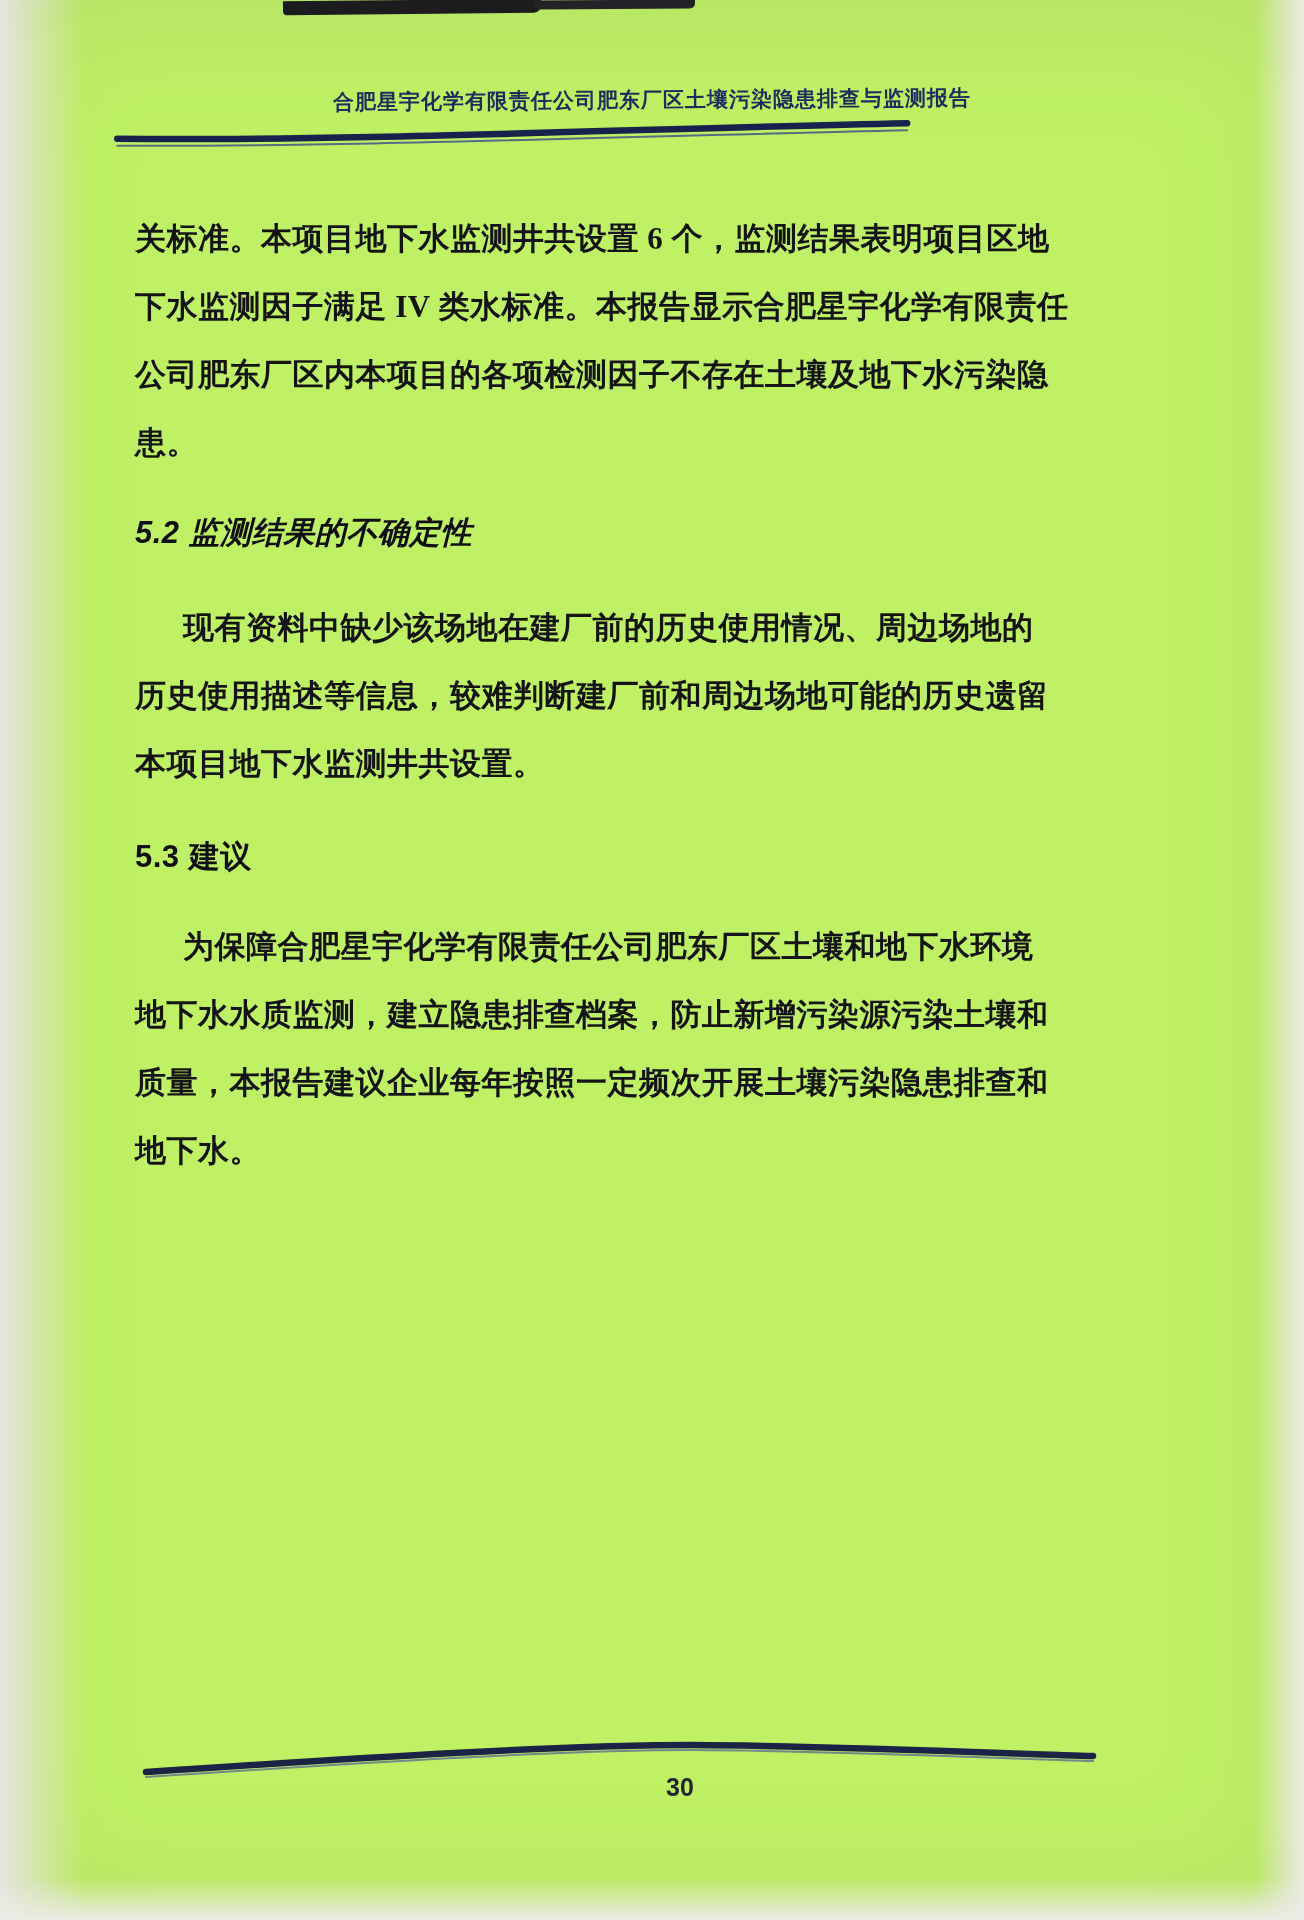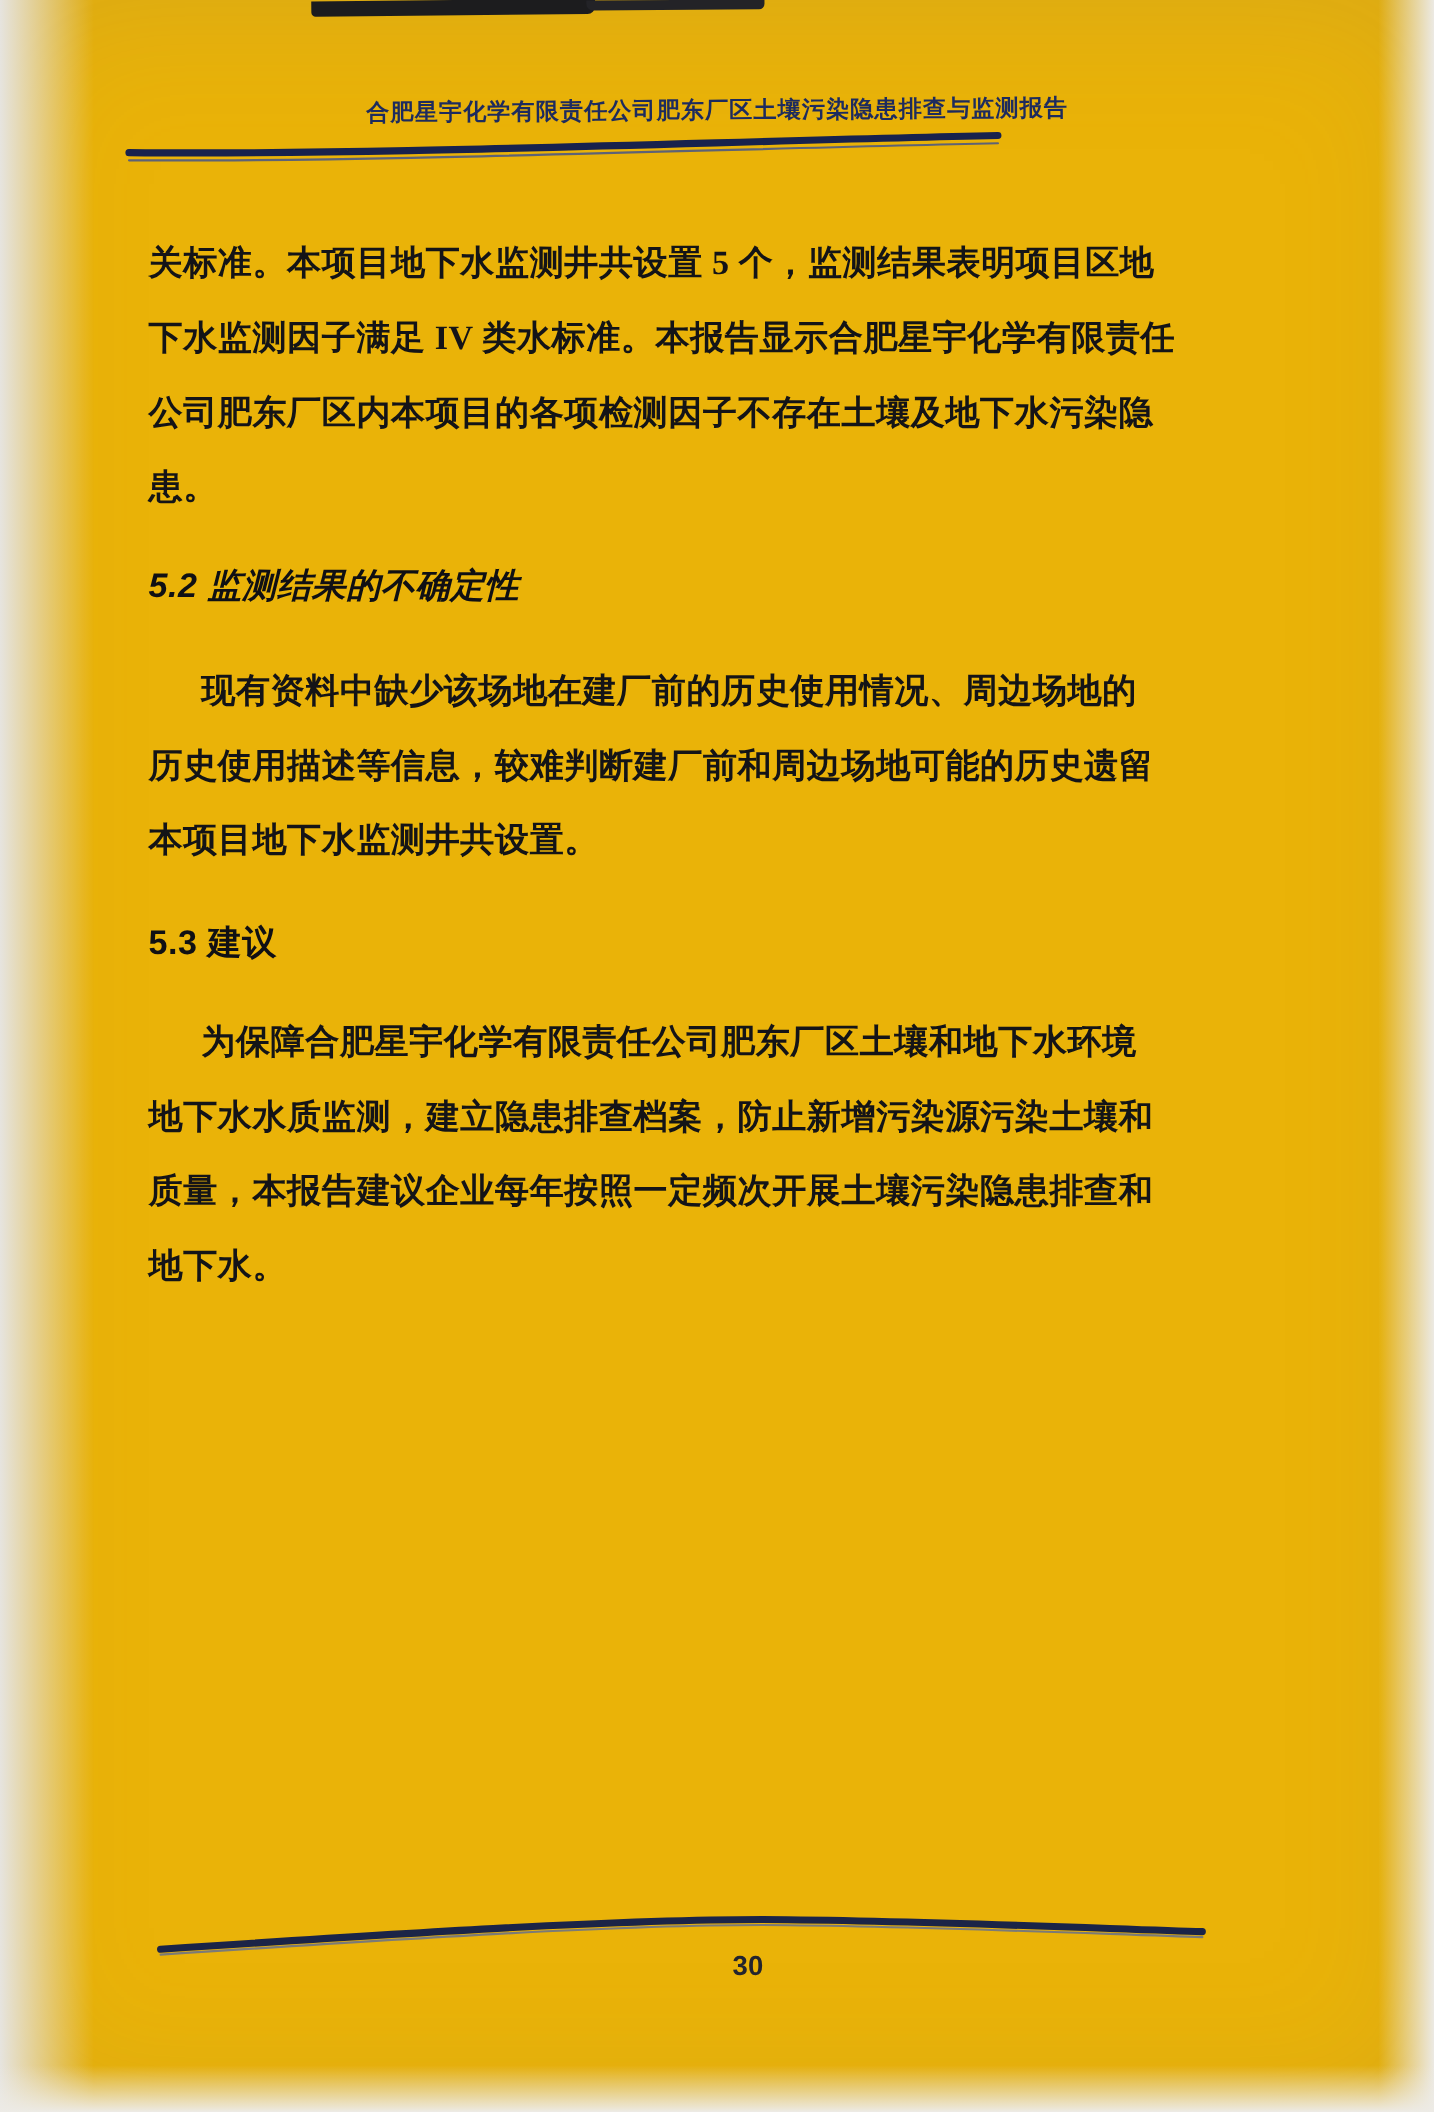--- a/index.html
+++ b/index.html
@@ -1,20 +1,20 @@
 <!DOCTYPE html>
 <html><head>
 <meta charset="utf-8">
 <style>
   html,body{margin:0;padding:0;background:#c9c7c2;}
   .page{
     position:relative;
     width:1304px;height:1920px;
     margin:0 auto;
-    background:#eab308;
+    background:#bef264;
     overflow:hidden;
     box-shadow:inset 0 0 140px rgba(125,118,105,0.18);
     font-family:"Liberation Serif", serif;
   }
   
   .edge-left{position:absolute;left:0;top:0;width:95px;height:100%;
     background:linear-gradient(90deg,#e6e4df 0%,rgba(250,249,246,0) 90%);}
   .edge-right{position:absolute;right:0;top:0;width:60px;height:100%;
     background:linear-gradient(270deg,#eceae5 0%,rgba(250,249,246,0) 85%);}
   .edge-bottom{position:absolute;left:0;bottom:0;width:100%;height:50px;
@@ -89,21 +89,21 @@
     <div class="header-title">合肥星宇化学有限责任公司肥东厂区土壤污染隐患排查与监测报告</div>
     <svg class="header-rule" width="800" height="30" viewBox="0 0 800 30">
       <path d="M 4,17 C 230,21 520,11 794,7" fill="none" stroke="#18224d" stroke-width="6.5" stroke-linecap="round"></path>
       <path d="M 4,24 C 230,27 520,18 794,14" fill="none" stroke="#44538a" stroke-width="2" stroke-linecap="round" opacity="0.85"></path>
     </svg>
   </div>
 
   <div class="content">
 
     <div>
-      <div class="bline">关标准。本项目地下水监测井共设置 5 个，监测结果表明项目区地</div>
+      <div class="bline">关标准。本项目地下水监测井共设置 6 个，监测结果表明项目区地</div>
       <div class="bline">下水监测因子满足 IV 类水标准。本报告显示合肥星宇化学有限责任</div>
       <div class="bline">公司肥东厂区内本项目的各项检测因子不存在土壤及地下水污染隐</div>
       <div class="bline">患。</div>
     </div>
 
     <div class="hd hd-52">5.2 监测结果的不确定性</div>
 
     <div class="p2">
       <div class="bline indent">现有资料中缺少该场地在建厂前的历史使用情况、周边场地的</div>
       <div class="bline">历史使用描述等信息，较难判断建厂前和周边场地可能的历史遗留</div>

